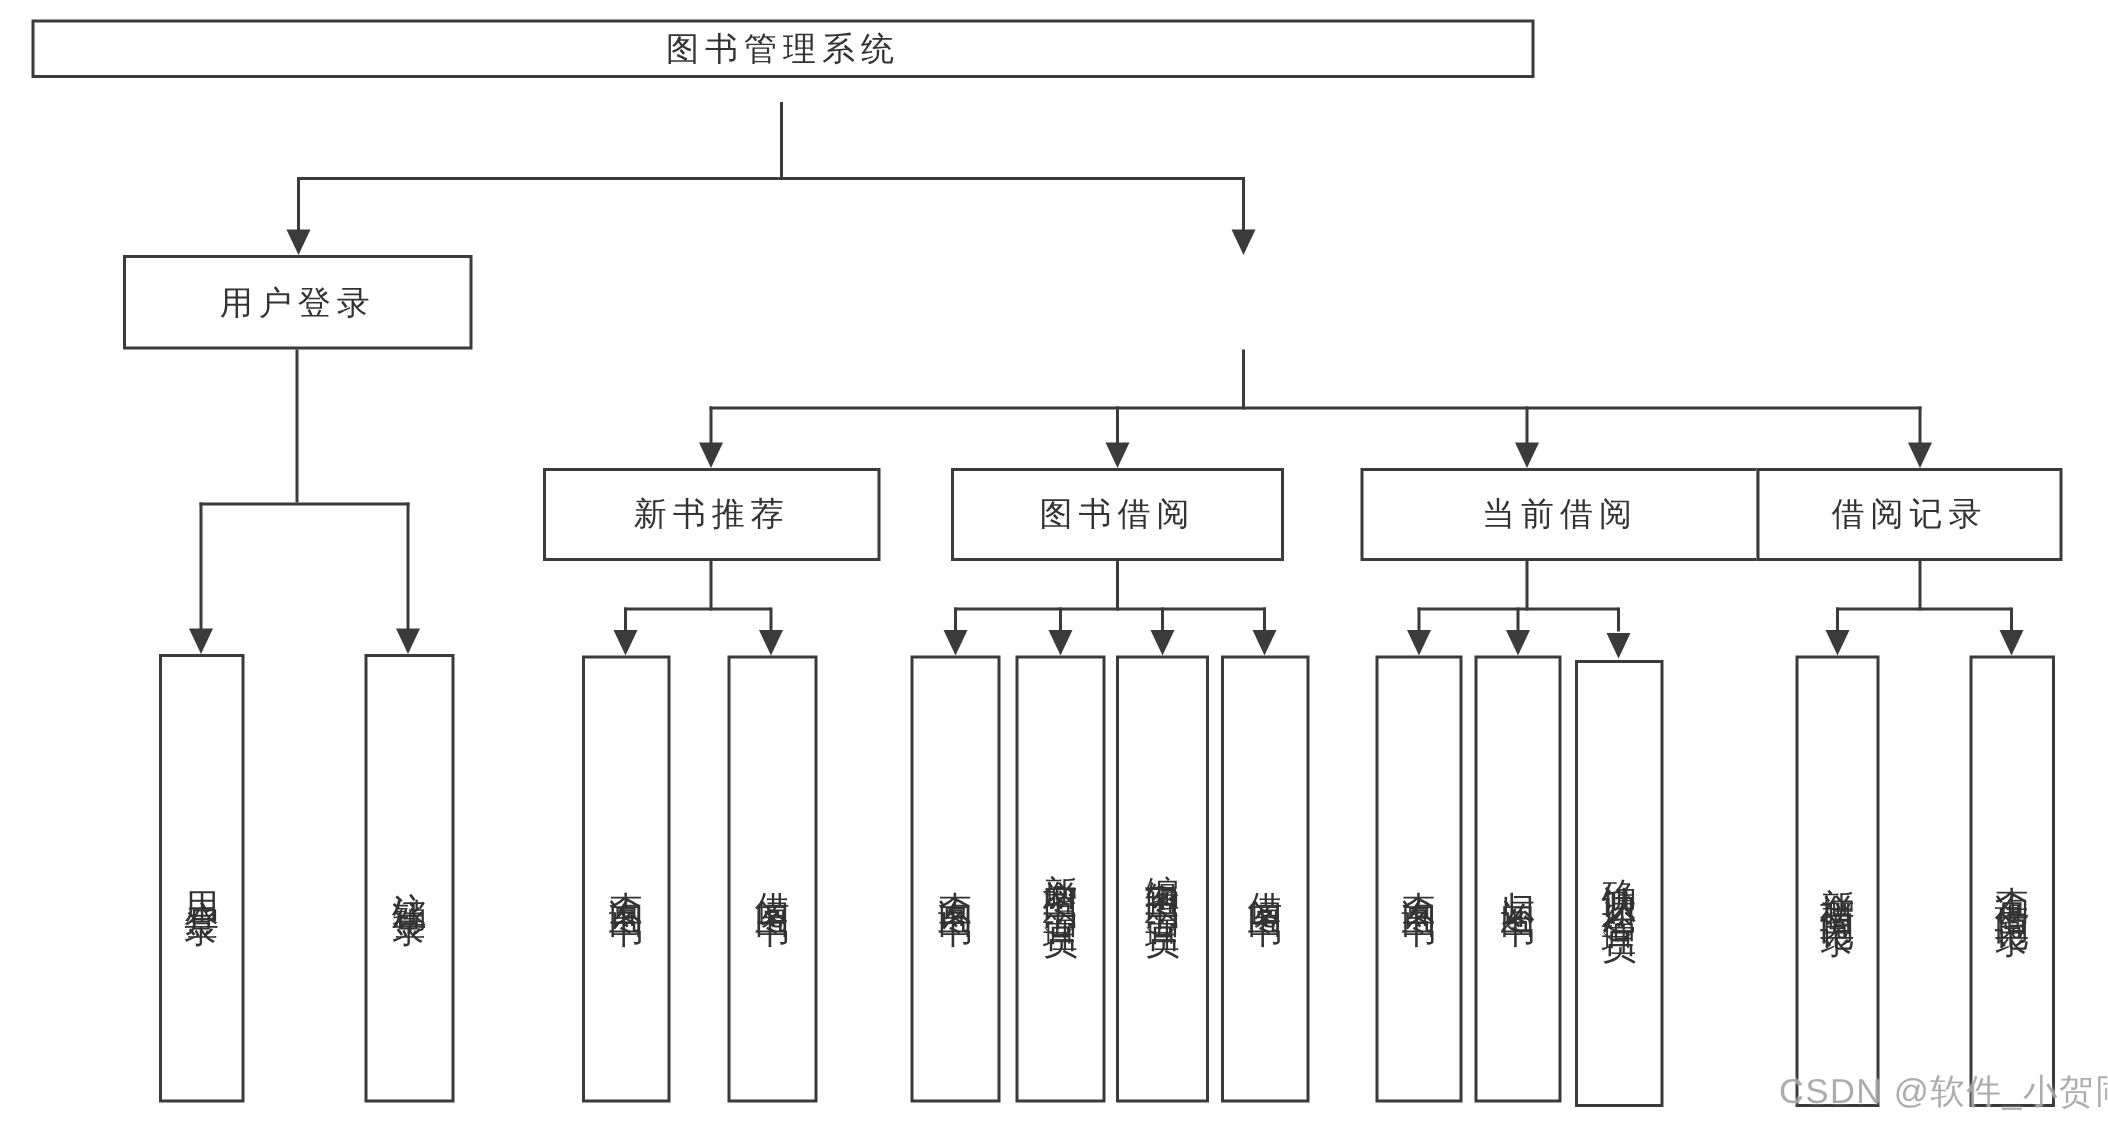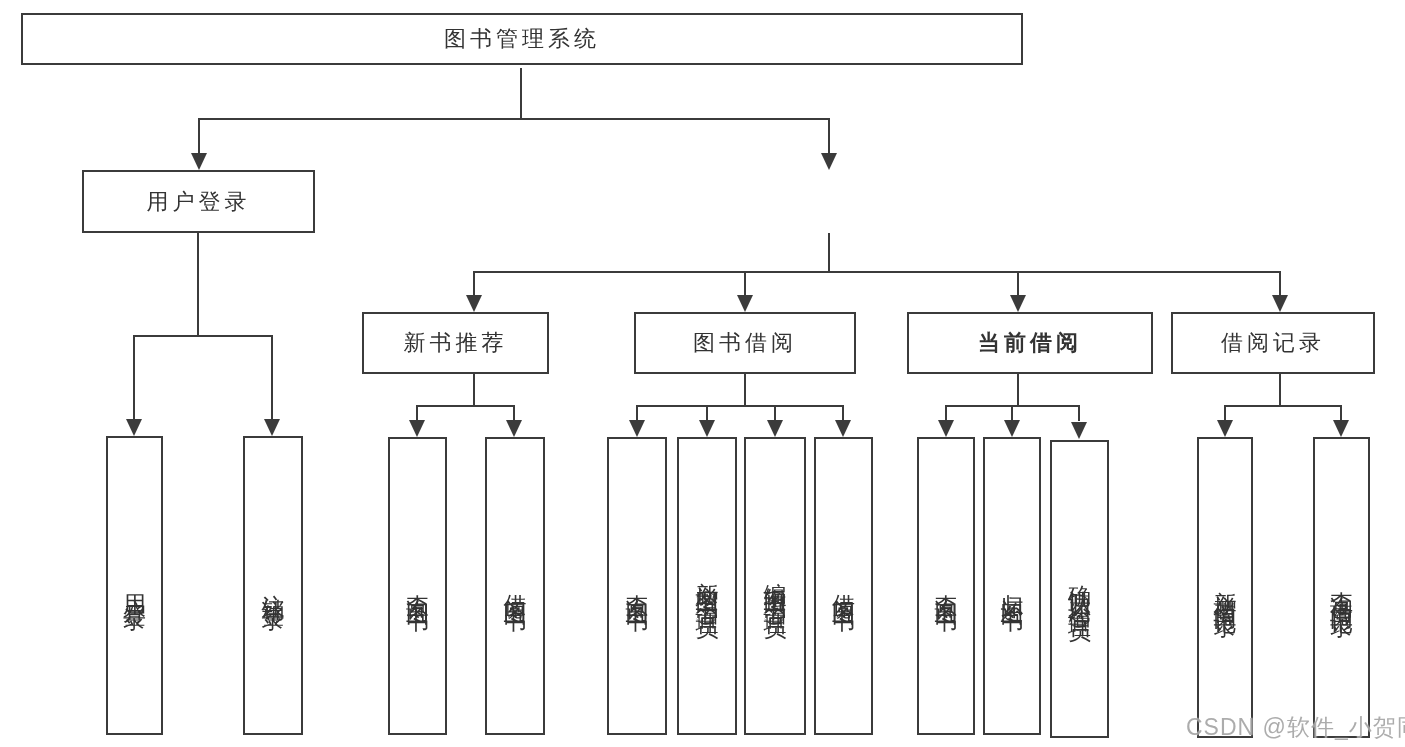--- a/index.html
+++ b/index.html
@@ -27,27 +27,27 @@
     position:absolute;left:1186px;top:712px;z-index:10;
     font-size:23px;letter-spacing:1px;color:#a6a6a6;opacity:.92;white-space:nowrap;
     text-shadow:0 0 2px #ffffff;
   }
 </style>
 </head>
 <body>
 
 <div class="canvas">
 
-  <div class="box h" style="left:21px;top:13px;width:1002px;height:52px;">图书管理系统</div>
+  <div class="box h" style="left:21px;top:13px;width:1002px;height:39px;">图书管理系统</div>
 
   <div class="box h" style="left:82px;top:170px;width:233px;height:63px;">用户登录</div>
 
-  <div class="box h" style="left:362px;top:312px;width:187px;height:62px;">新书推荐</div>
+  <div class="box h" style="left:362px;top:312px;width:225px;height:62px;">新书推荐</div>
   <div class="box h" style="left:634px;top:312px;width:222px;height:62px;text-align:center;">图书借阅</div>
-  <div class="box h" style="left:907px;top:312px;width:246px;height:62px;font-weight:bold;">当前借阅</div>
+  <div class="box h" style="left:907px;top:312px;width:266px;height:62px;">当前借阅</div>
   <div class="box h" style="left:1171px;top:312px;width:204px;height:62px;">借阅记录</div>
 
   <div class="box v" style="left:106px;top:436px;width:57px;height:299px;">用户登录</div>
   <div class="box v" style="left:243px;top:436px;width:60px;height:299px;">注销登录</div>
 
   <div class="box v" style="left:388px;top:437px;width:59px;height:298px;">查询图书</div>
   <div class="box v" style="left:485px;top:437px;width:60px;height:298px;">借阅图书</div>
 
   <div class="box v" style="left:607px;top:437px;width:60px;height:298px;">查询图书</div>
   <div class="box v" style="left:677px;top:437px;width:60px;height:298px;">新增图书（管理员）</div>

